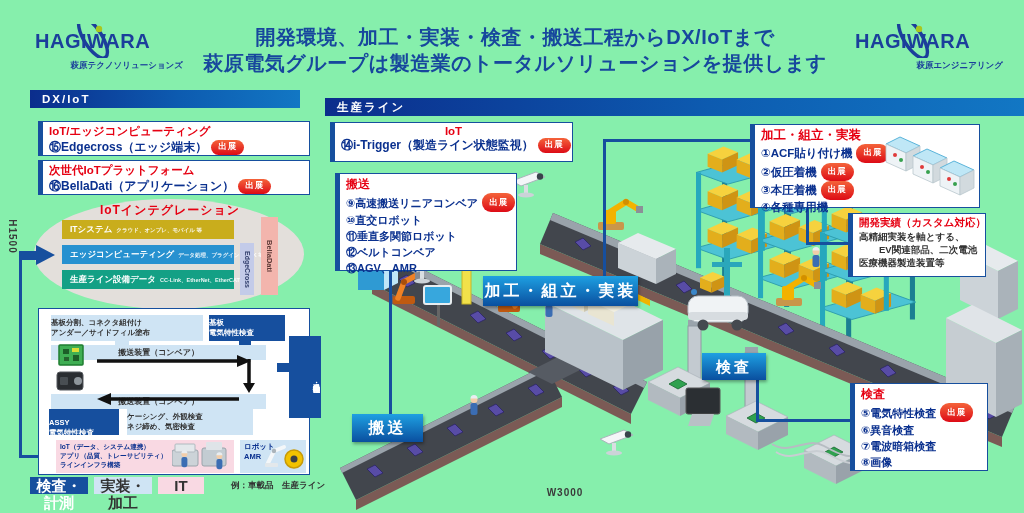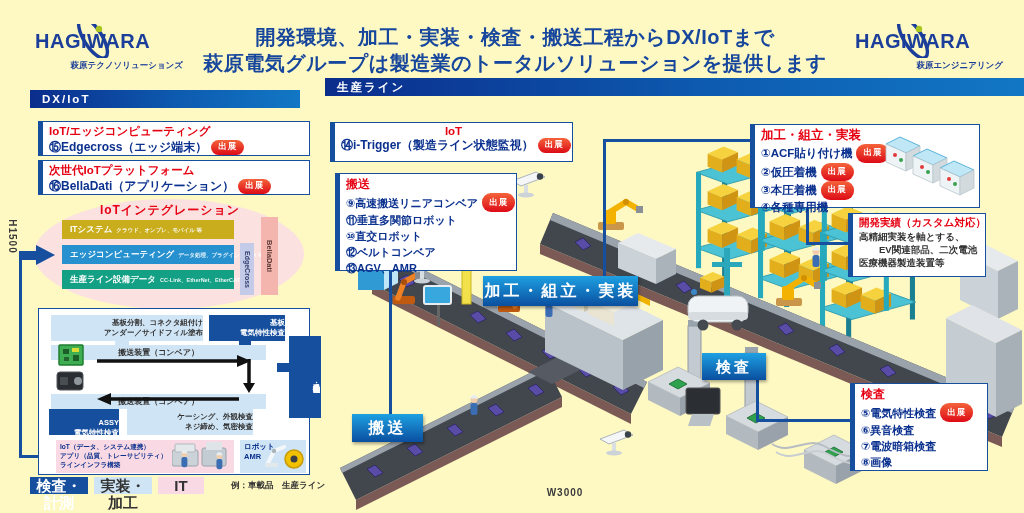--- a/index.html
+++ b/index.html
@@ -1,16 +1,16 @@
 <!DOCTYPE html>
 <html><head>
 <meta charset="utf-8">
 <style>
   html,body{margin:0;padding:0;background:#fff;}
-  #canvas{position:relative;width:1024px;height:513px;background:#fef9c3;overflow:hidden;
+  #canvas{position:relative;width:1024px;height:513px;background:#86efac;overflow:hidden;
           font-family:"Liberation Sans","DejaVu Sans",sans-serif;}
   .abs{position:absolute;}
   
   .logo-sub{font-size:8.5px;font-weight:bold;color:#1b3e9b;text-align:right;width:148px;margin-top:-2px;}
   .title-line{position:absolute;left:200px;width:630px;text-align:center;font-weight:bold;
               color:#17479d;font-size:20px;letter-spacing:0.5px;white-space:nowrap;}
   .secbar{position:absolute;height:18px;background:linear-gradient(90deg,#0b2d8c 0%,#0d5bb0 55%,#1277c4 100%);
           color:#fff;font-size:11.5px;font-weight:bold;letter-spacing:2px;line-height:18px;padding-left:12px;
           box-sizing:border-box;}
   
@@ -26,21 +26,21 @@
   .int-title{position:absolute;left:60px;top:202px;width:220px;text-align:center;color:#e60012;
              font-weight:bold;font-size:12px;z-index:2;letter-spacing:1px;}
   .layer{position:absolute;left:62px;width:172px;height:19px;z-index:2;color:#fff;font-weight:bold;
          font-size:8.5px;line-height:19px;padding-left:8px;box-sizing:border-box;white-space:nowrap;}
   .layer small{font-size:5.5px;font-weight:bold;color:rgba(255,255,255,.9);margin-left:4px;}
   .pillar{position:absolute;z-index:2;writing-mode:vertical-rl;text-orientation:sideways;font-size:7px;
           font-weight:bold;text-align:center;line-height:1;display:flex;align-items:center;justify-content:center;}
   
   .flow{position:absolute;left:38px;top:308px;width:272px;height:167px;background:#fff;
         border:1.5px solid #164f9e;box-sizing:border-box;z-index:5;}
-  .fb{position:absolute;font-weight:bold;text-align:right;box-sizing:border-box;}
+  .fb{position:absolute;font-weight:bold;text-align:left;box-sizing:border-box;}
   .fb.light{background:#cfe4f4;color:#333;}
   .fb.dark{background:#164f9e;color:#fff;}
   .fb .ln{display:block;font-size:7.5px;line-height:10px;white-space:nowrap;}
   .band{position:absolute;left:12px;width:215px;height:15px;background:#cfe4f4;color:#333;
         font-size:8px;font-weight:bold;text-align:center;line-height:15px;}
   .vtemp{position:absolute;left:250px;top:27px;width:32px;height:82px;background:#164f9e;color:#fff;
          display:flex;justify-content:center;gap:2px;writing-mode:vertical-rl;font-size:7px;font-weight:bold;
          text-align:center;padding-top:4px;box-sizing:border-box;}
   .pinkbox{position:absolute;left:17px;top:131px;width:178px;height:33px;background:#f9d9e3;padding:2px 4px;
            box-sizing:border-box;}
@@ -173,21 +173,21 @@
   <div class="abs" style="left:855px;top:24px;width:150px;">
     <svg width="150" height="34">
       <ellipse cx="58" cy="14" rx="9" ry="23" transform="rotate(-32 58 14)" fill="none" stroke="#1b3e9b" stroke-width="3.4"></ellipse>
       <text x="0" y="24" font-size="20" font-weight="bold" fill="#1b3e9b" letter-spacing="0.5">HAGIWARA</text>
       <circle cx="64" cy="5" r="3.2" fill="#a9c71e"></circle>
     </svg>
     <div class="logo-sub">萩原エンジニアリング</div>
   </div>
 
   <div class="secbar" style="left:30px;top:90px;width:270px;">DX/IoT</div>
-  <div class="secbar" style="left:325px;top:78px;width:699px;">生産ライン</div>
+  <div class="secbar" style="left:325px;top:98px;width:699px;">生産ライン</div>
 
   <div class="bx" style="left:38px;top:121px;width:272px;height:35px;">
     <div class="t" style="font-size:11.5px;">IoT/エッジコンピューティング</div>
     <div class="i" style="font-size:12px;"><span>⑮Edgecross（エッジ端末）</span><span class="bdg">出展</span></div>
   </div>
   <div class="bx" style="left:38px;top:160px;width:272px;height:35px;">
     <div class="t" style="font-size:11.5px;">次世代IoTプラットフォーム</div>
     <div class="i" style="font-size:12px;"><span>⑯BellaDati（アプリケーション）</span><span class="bdg">出展</span></div>
   </div>
 
@@ -274,22 +274,22 @@
   <div class="note" style="left:231px;top:480px;">例：車載品　生産ライン</div>
 
   <div class="bx" style="left:330px;top:122px;width:243px;height:40px;text-align:center;">
     <div class="t" style="font-size:11.5px;">IoT</div>
     <div class="i" style="font-size:12px;"><span>⑭i-Trigger（製造ライン状態監視）</span><span class="bdg">出展</span></div>
   </div>
 
   <div class="bx" style="left:335px;top:173px;width:182px;height:98px;">
     <div class="t" style="font-size:12px;">搬送</div>
     <div class="i" style="font-size:11px;line-height:16px;"><span>⑨高速搬送リニアコンベア</span><span class="bdg">出展</span></div>
+    <div class="i" style="font-size:11px;line-height:16px;">⑩直交ロボット</div>
     <div class="i" style="font-size:11px;line-height:16px;">⑪垂直多関節ロボット</div>
-    <div class="i" style="font-size:11px;line-height:16px;">⑩直交ロボット</div>
     <div class="i" style="font-size:11px;line-height:16px;">⑫ベルトコンベア</div>
     <div class="i" style="font-size:11px;line-height:16px;">⑬AGV、AMR</div>
   </div>
 
   <div class="bx" style="left:750px;top:124px;width:230px;height:84px;">
     <div class="t" style="font-size:12.5px;">加工・組立・実装</div>
     <div class="i" style="font-size:11.5px;line-height:15.5px;"><span>①ACF貼り付け機</span><span class="bdg">出展</span></div>
     <div class="i" style="font-size:11.5px;line-height:15.5px;"><span>②仮圧着機</span><span class="bdg">出展</span></div>
     <div class="i" style="font-size:11.5px;line-height:15.5px;"><span>③本圧着機</span><span class="bdg">出展</span></div>
     <div class="i" style="font-size:11.5px;line-height:15.5px;">④各種専用機</div>

